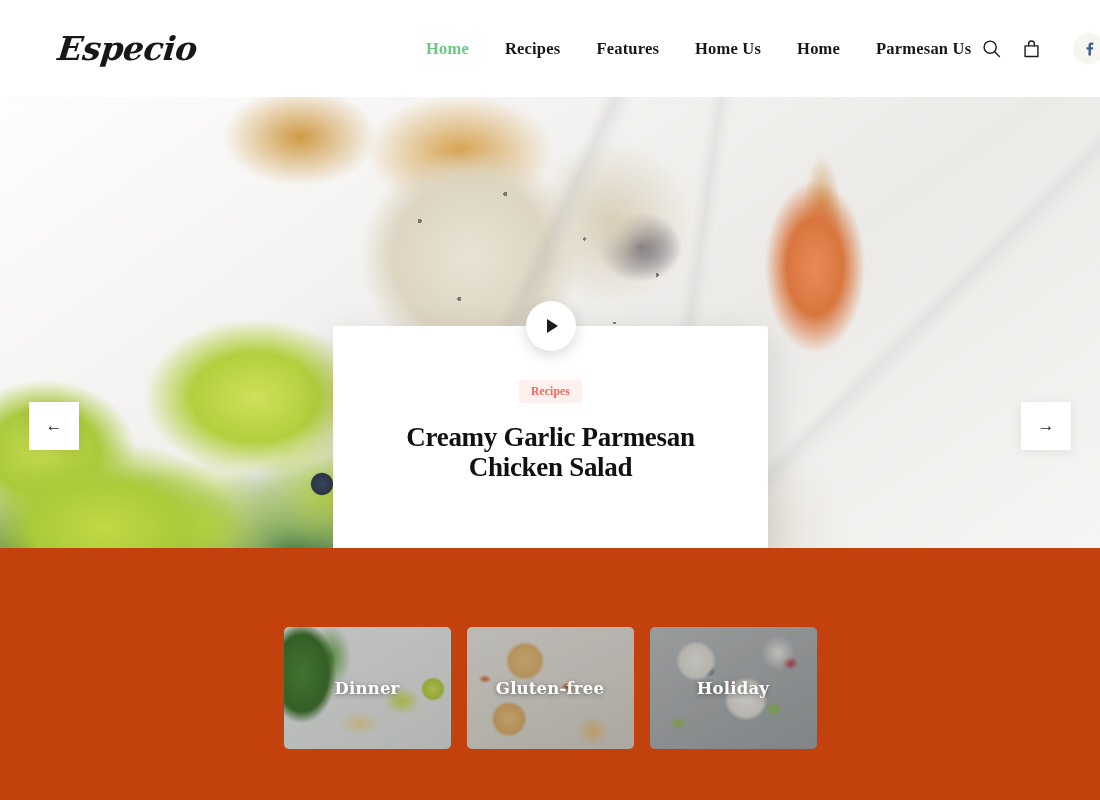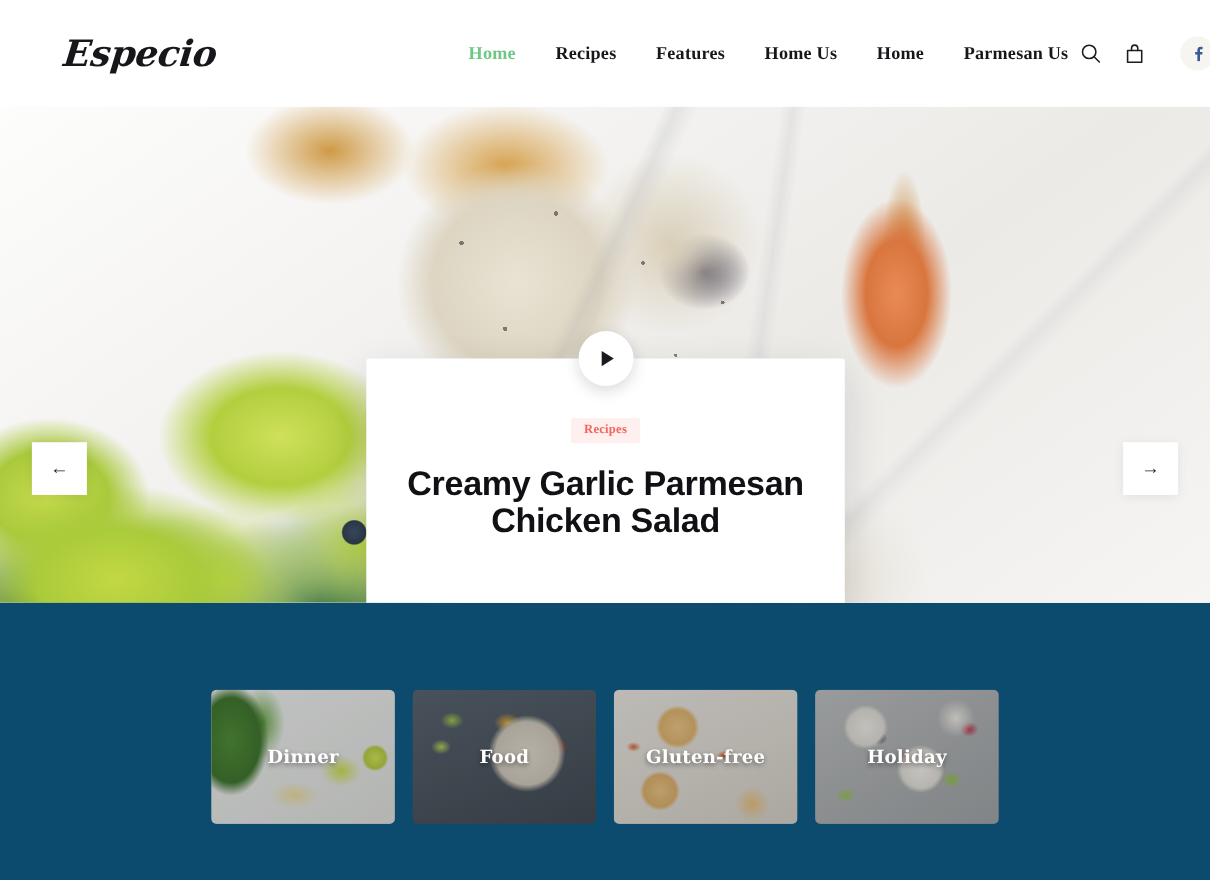--- a/index.html
+++ b/index.html
@@ -239,35 +239,35 @@
     color: #f4645c;
     font-family: "Liberation Serif", serif;
     font-size: 11.5px;
     font-weight: bold;
     padding: 5px 12px 6px;
     border-radius: 3px;
     letter-spacing: .2px;
   }
 
   .card-title {
-    font-family: Liberation Sans, sans-serif;
-    font-size: 31px;
+    font-family: Liberation Serif, serif;
+    font-size: 27px;
     font-weight: bold;
     color: #111015;
     text-align: center;
     line-height: 1.1;
     margin-top: 20px;
     letter-spacing: -0.3px;
     max-width: 370px;
   }
 
   
   .categories {
     height: 252px;
-    background: #0c4a6e;
+    background: #c2410c;
     display: flex;
     align-items: center;
     justify-content: center;
     gap: 16px;
     padding-top: 28px;
   }
 
   .cat-card {
     position: relative;
     width: 167px;
@@ -430,24 +430,20 @@
   </div>
 </div>
 
 <div class="categories">
 
   <div class="cat-card">
     <div class="cat-img img-dinner"></div>
     <span class="cat-label">Dinner</span>
   </div>
 
-  <div class="cat-card">
-    <div class="cat-img img-food"></div>
-    <span class="cat-label">Food</span>
-  </div>
 
   <div class="cat-card">
     <div class="cat-img img-gluten"></div>
     <span class="cat-label">Gluten-free</span>
   </div>
 
 
   <div class="cat-card">
     <div class="cat-img img-holiday"></div>
     <span class="cat-label">Holiday</span>

